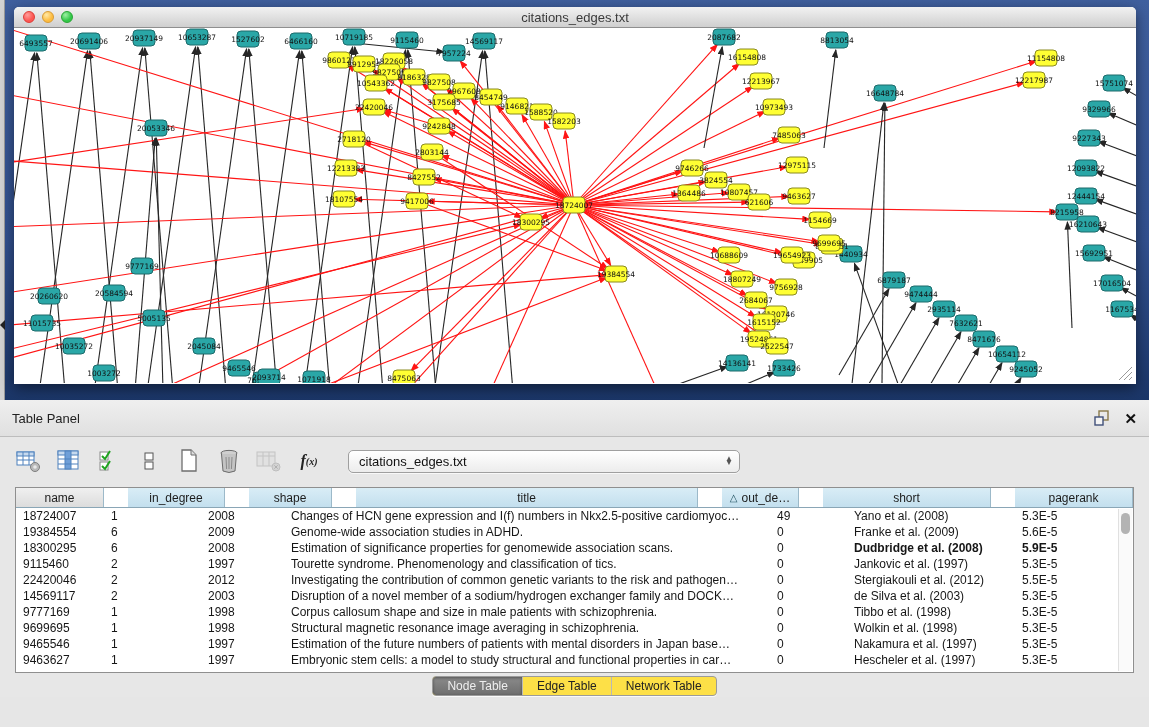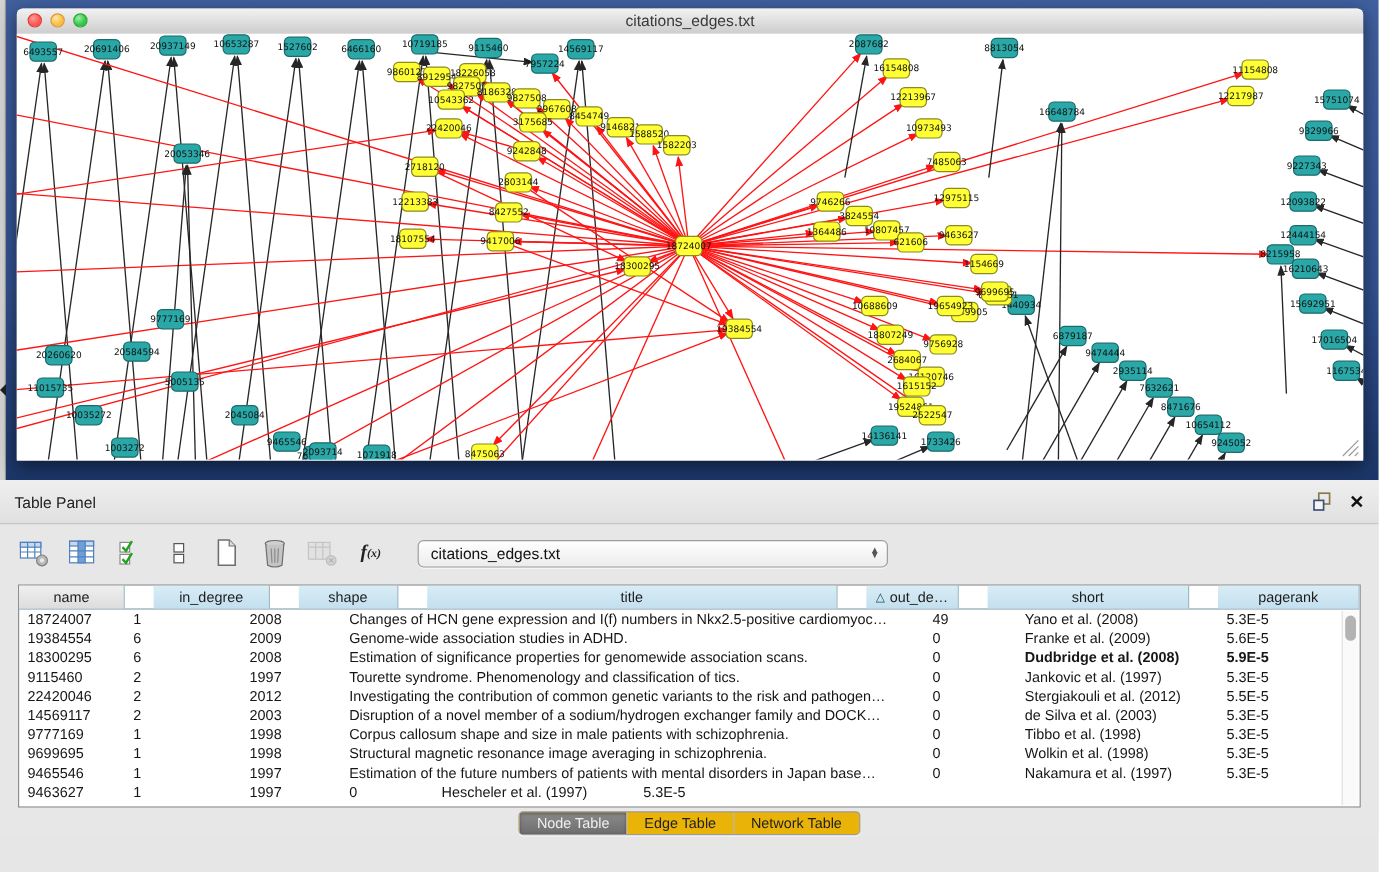--- a/index.html
+++ b/index.html
@@ -55,21 +55,21 @@
   .th.gray { background:linear-gradient(180deg,#f0f0f0,#dcdcdc); }
   .th .sort { font-size:10px; color:#20505f; }
   .tr { display:flex; height:16px; }
   .td { font-size:12px; color:#161616; padding:1px 4px 0 7px; white-space:nowrap; overflow:hidden; }
   .vscroll { position:absolute; right:1px; top:21px; bottom:1px; width:14px; background:#fafafa; border-left:1px solid #e0e0e0; }
   .vthumb { position:absolute; left:2px; top:4px; width:9px; height:21px; background:#b3b3b3; border-radius:5px; }
 
   
   .tabbar { height:26px; display:flex; align-items:center; justify-content:center; }
   .seg { display:flex; border:1px solid #9b9b9b; border-radius:4px; overflow:hidden; height:20px;
-    background:#eab308; box-shadow:0 1px 0 rgba(255,255,255,.8);text-align:right; }
+    background:#fde047; box-shadow:0 1px 0 rgba(255,255,255,.8);text-align:right; }
   .seg-btn { font-size:12px; color:#222; padding:2px 14px 0 14px; border-right:1px solid #b8b8b8; }
   .seg-btn:last-child { border-right:none; }
   .seg-btn.active { background:linear-gradient(180deg,#8b8b8b,#6e6e6e); color:#efefef;
     box-shadow:inset 0 1px 3px rgba(0,0,0,.4); }
 
   
   .statusbar { position:absolute; left:0; top:697px; width:1149px; height:30px;
     background:linear-gradient(180deg,#dedede,#cfcfcf); border-top:1px solid #ababab;
     display:flex; align-items:center; justify-content:flex-end; gap:6px; padding-right:16px;margin-top:43px; }
   .mem-label { font-size:11px; color:#222; }
@@ -803,20 +803,21 @@
             <div class="td" style="width: 83px;">1997</div>
             <div class="td" style="width: 470px; flex: 1 1 0%;">Estimation of the future numbers of patients with mental disorders in Japan base…</div>
             <div class="td" style="width: 77px;">0</div>
             <div class="td" style="width: 168px;">Nakamura et al. (1997)</div>
             <div class="td" style="width: 118px;">5.3E-5</div>
           </div>
           <div class="tr">
             <div class="td" style="width: 88px;">9463627</div>
             <div class="td" style="width: 97px;">1</div>
             <div class="td" style="width: 83px;">1997</div>
+            <div class="td" style="width: 470px; flex: 1 1 0%;">Embryonic stem cells: a model to study structural and functional properties in car…</div>
             <div class="td" style="width: 77px;">0</div>
             <div class="td" style="width: 168px;">Hescheler et al. (1997)</div>
             <div class="td" style="width: 118px;">5.3E-5</div>
           </div>
         </div>
       <div class="vscroll">
         <div class="vthumb"></div>
       </div>
     </div>
 

